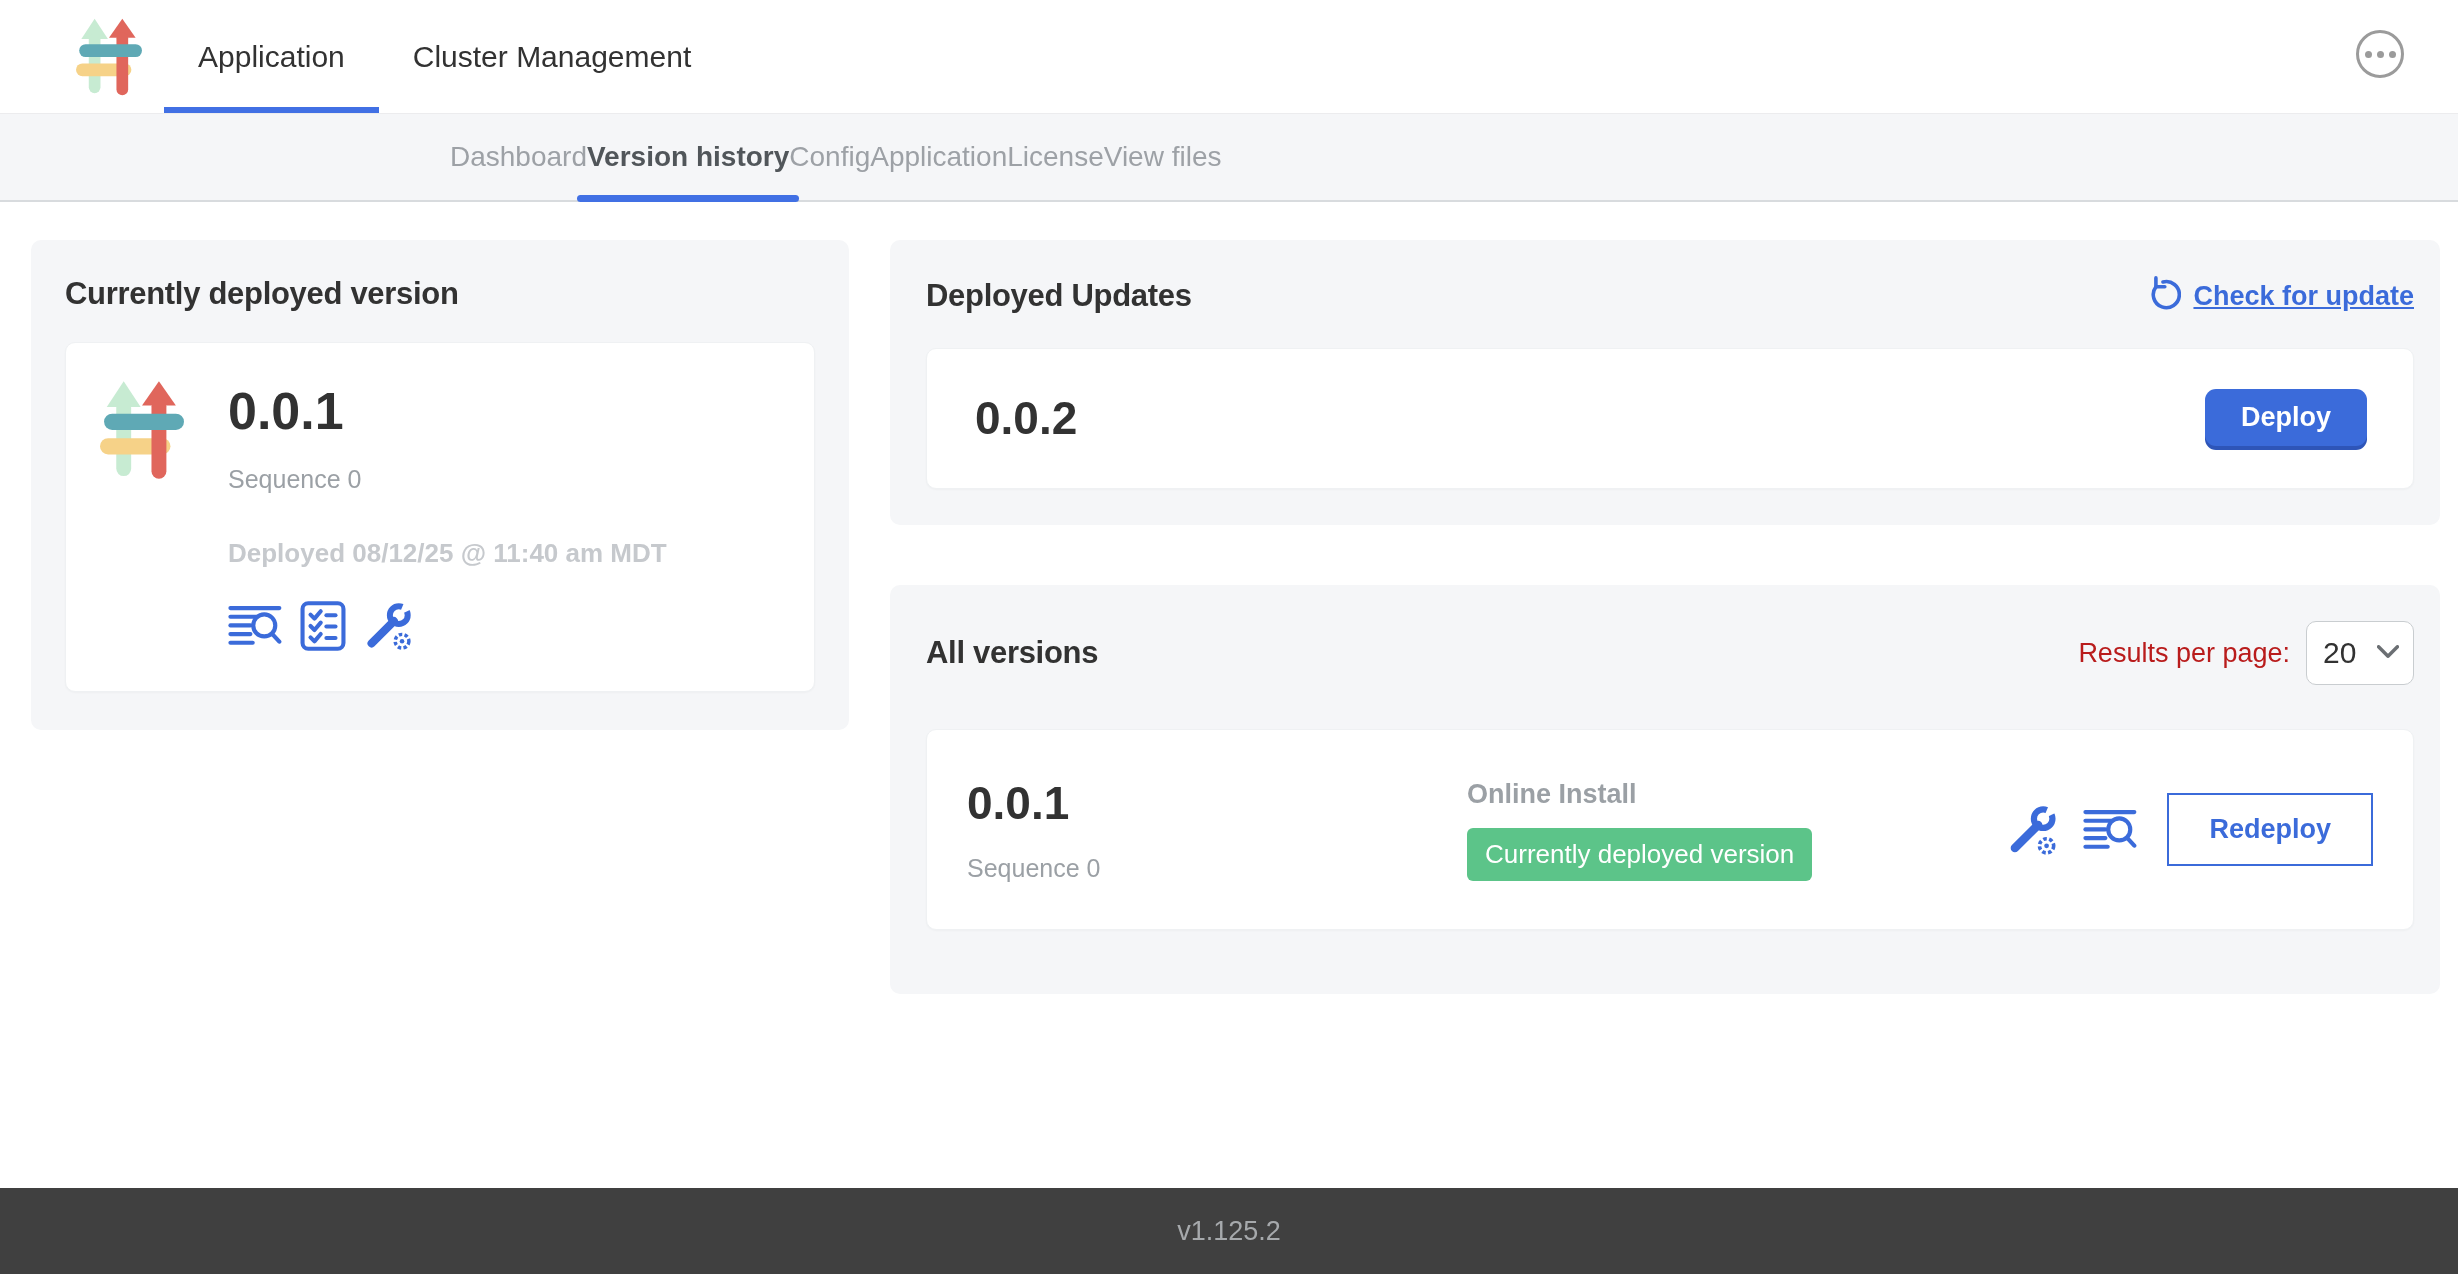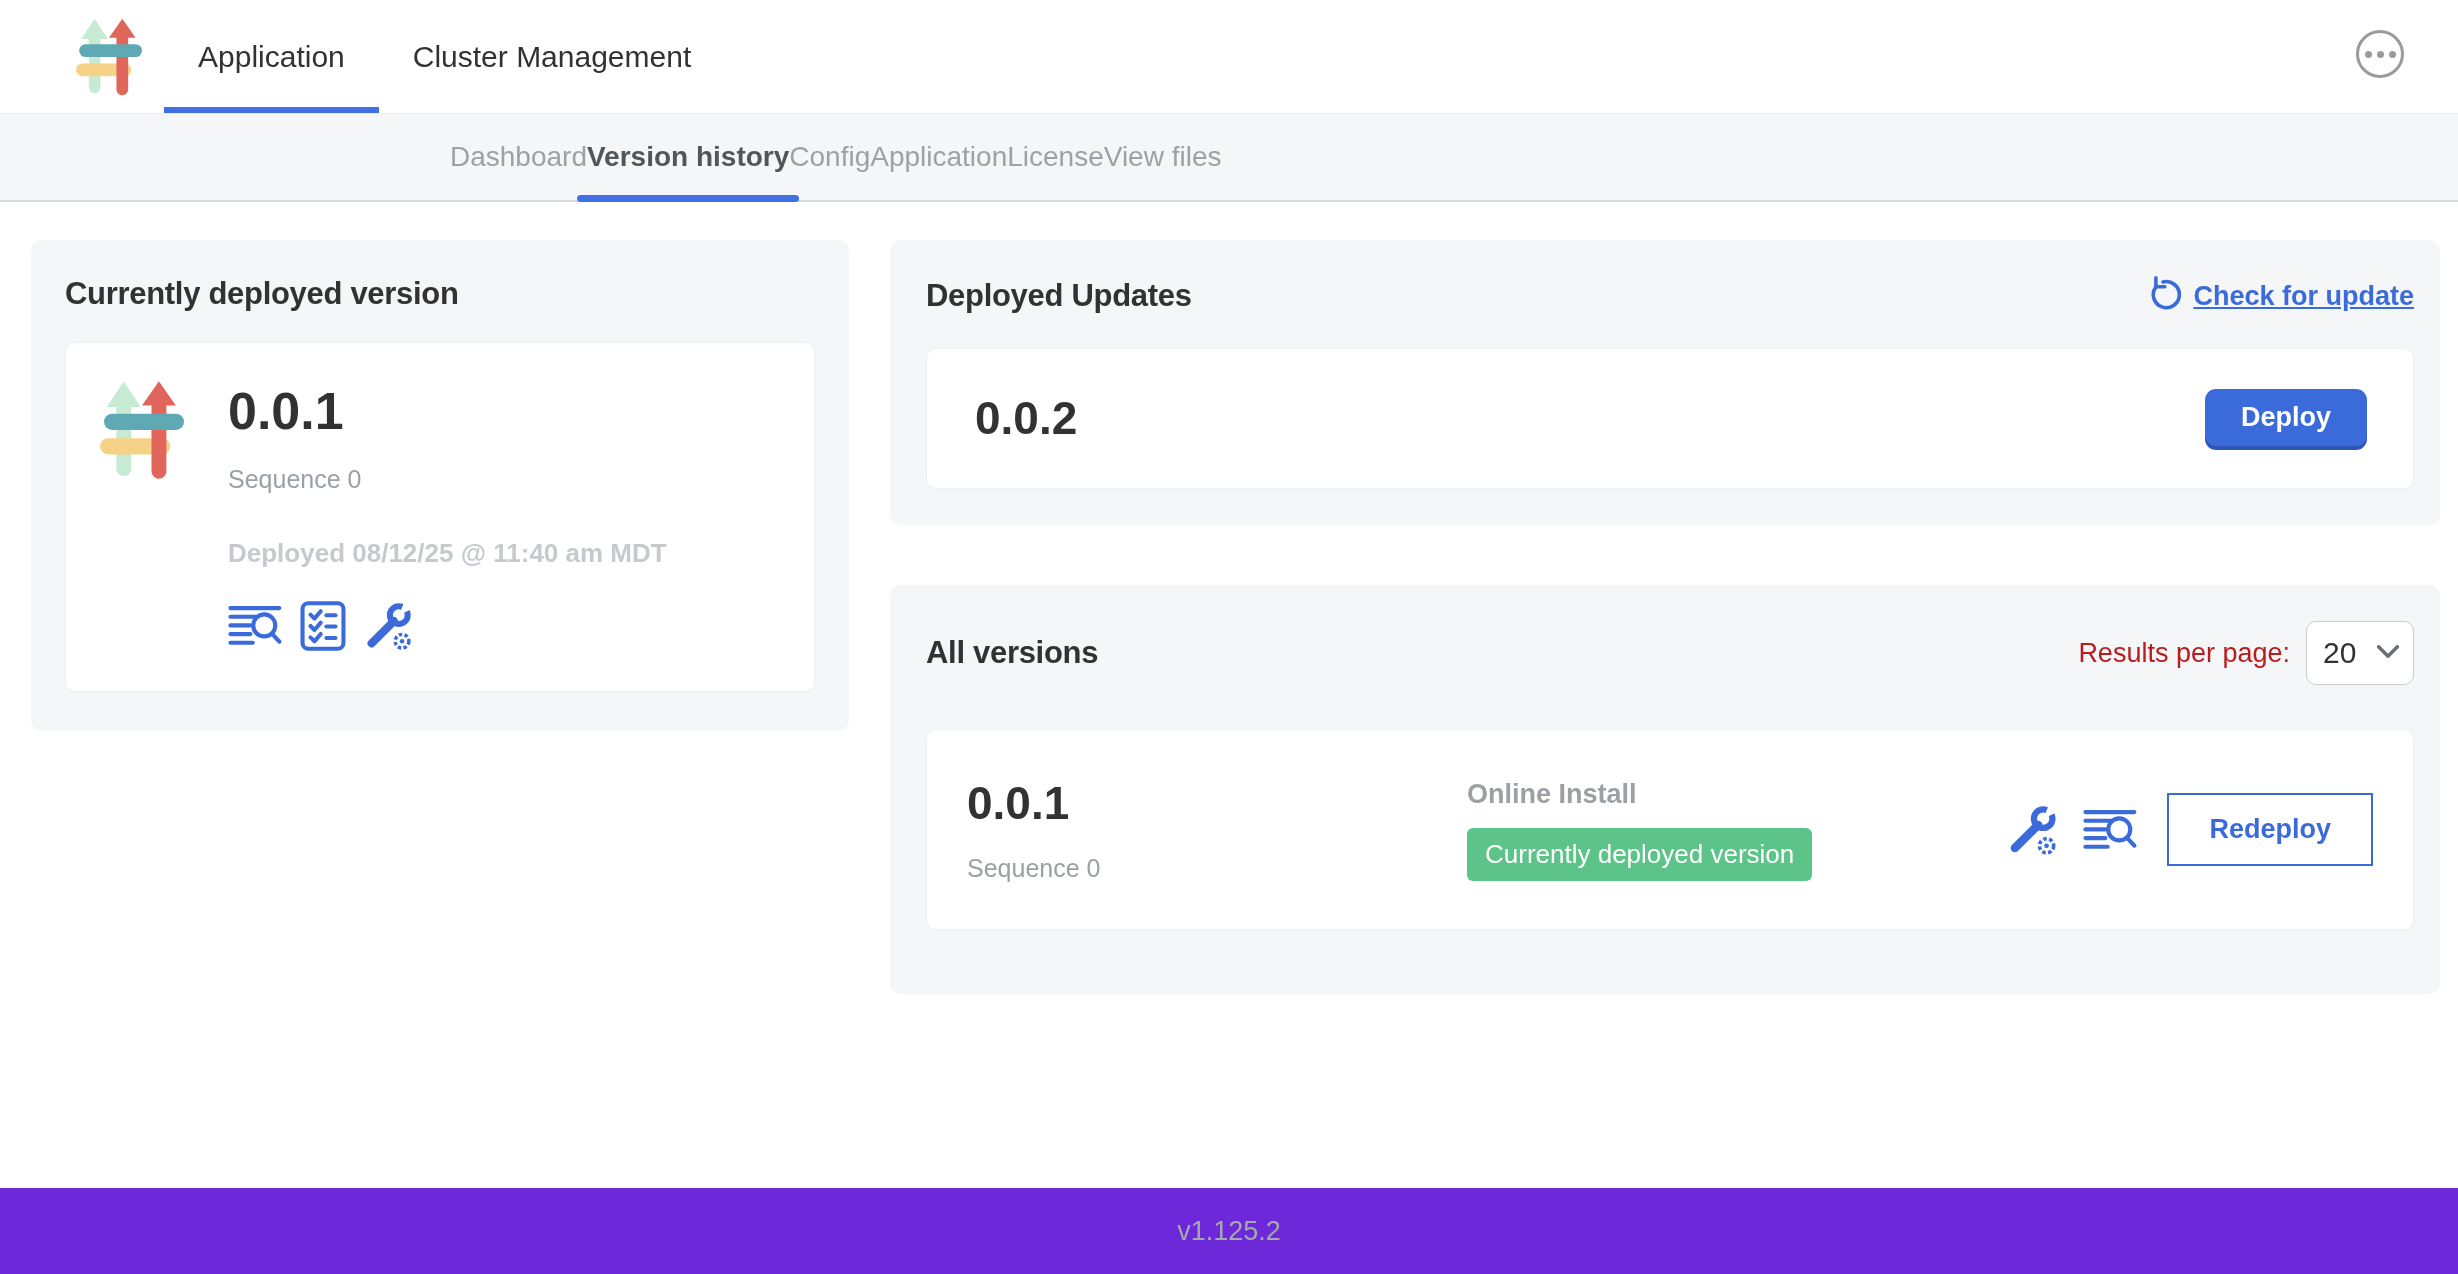--- a/index.html
+++ b/index.html
@@ -122,21 +122,21 @@
     background: #ffffff; color: #3b6bda; cursor: pointer;
     font-family: "Liberation Sans", sans-serif;
     font-size: 27px; font-weight: 700;
     padding: 19px 40px; border-radius: 0;
     border: 2px solid #3b6bda; margin-left: 6px;
   }
 
   
   footer.app-footer {
     flex: 0 0 86px; height: 86px;
-    background: #6d28d9;
+    background: #404040;
     display: flex; align-items: center; justify-content: center;
     font-size: 27px; color: #a6a9ac;
   }
   .icon-btn { cursor: pointer; display: flex; align-items: center; }
 </style>
 </head>
 <body>
 
 <div class="page">
 

